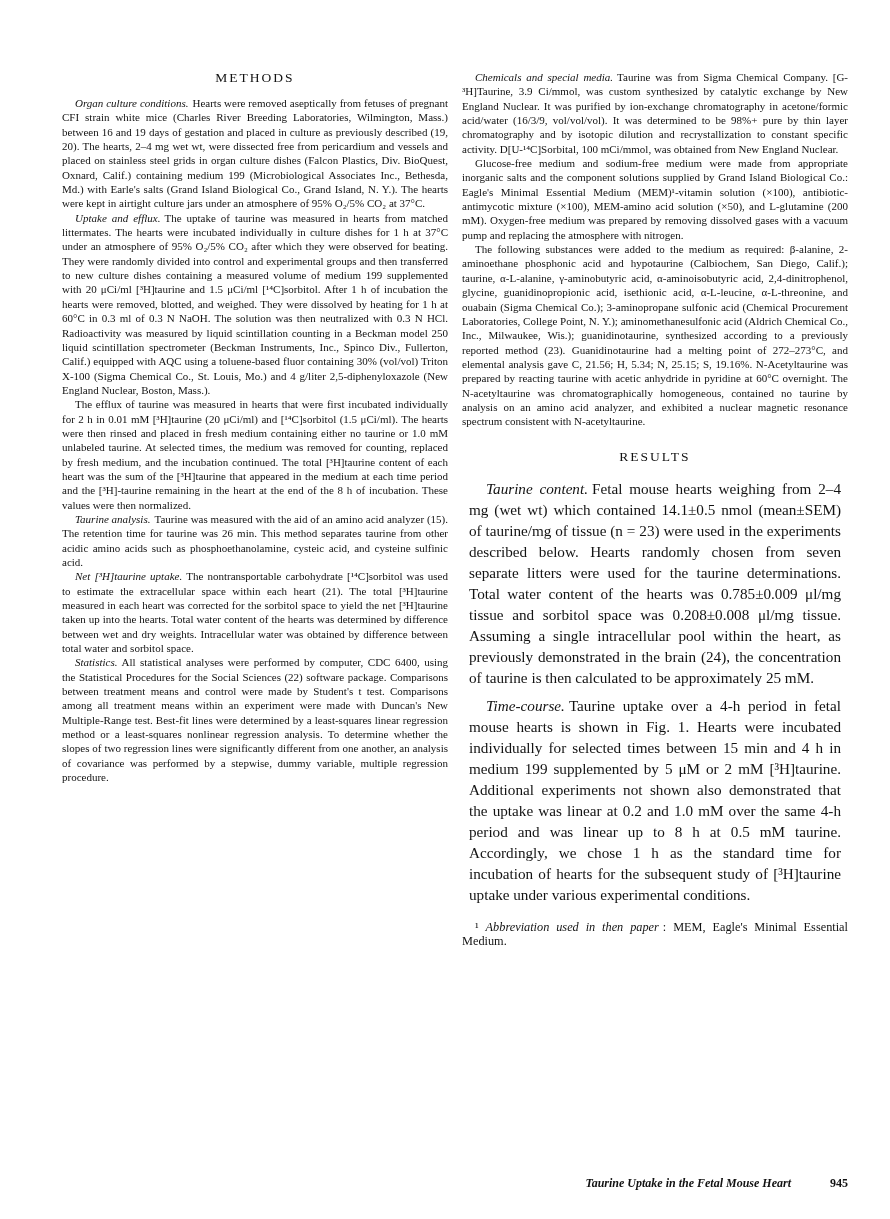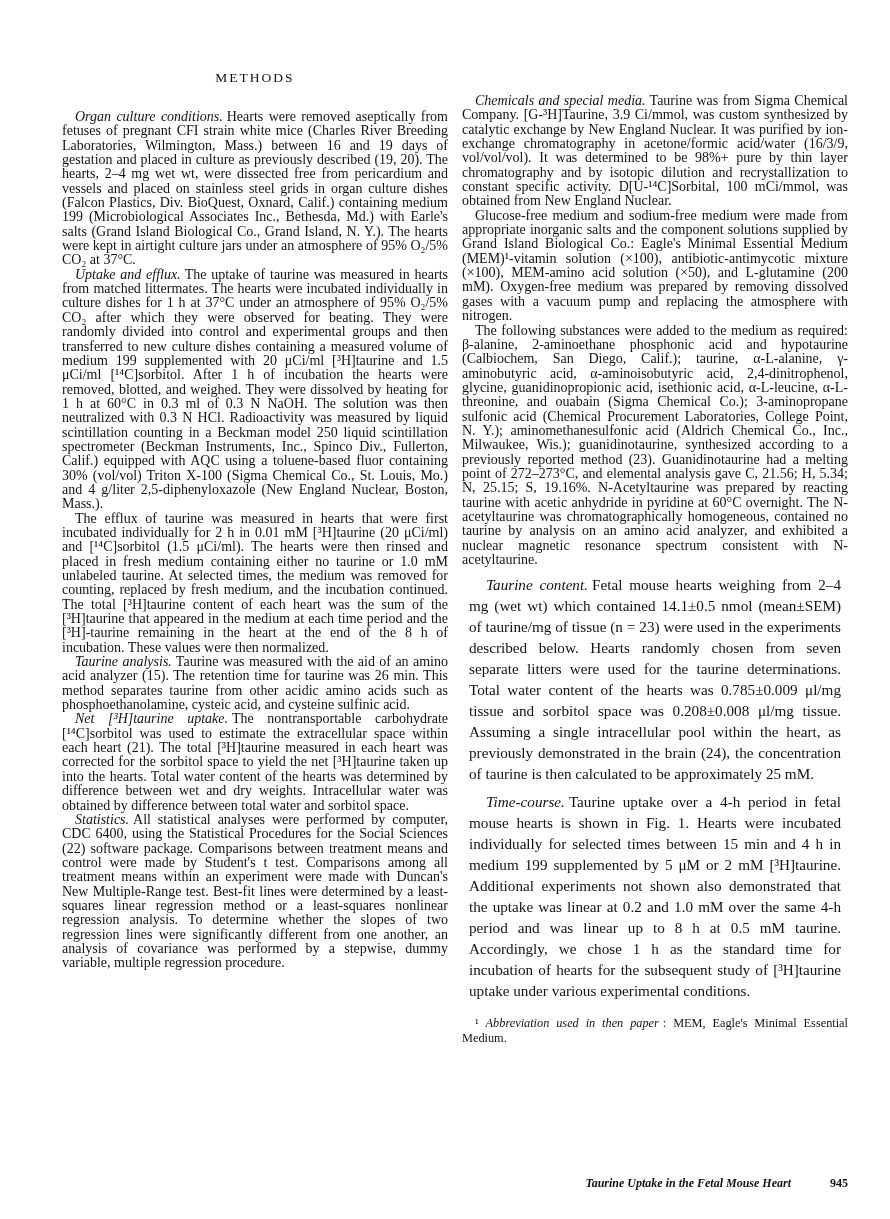--- a/index.html
+++ b/index.html
@@ -33,24 +33,23 @@
     font-size: 13.5px;
     font-weight: normal;
     letter-spacing: 2px;
     text-align: center;
     margin: 0 0 10px 0;
     text-indent: 0;
   }
   .results-heading { margin: 20px 0 13px 0; }
 
   .small-text {
-    font-size: 14px;
+    font-size: 11px;
     line-height: 14.35px;
     text-align: justify;
-    margin-top: 24px;
   }
   .small-text .para { margin: 0; text-indent: 13px; }
 
   .large-text {
     font-size: 15.2px;
     line-height: 21px;
     text-align: justify;
   }
   .large-text .para { margin: 7px; text-indent: 17px; }
 
@@ -94,20 +93,21 @@
         </div>
     </div>
 
     <div class="col">
       <div class="small-text">
           <p class="para"><span class="lead">Chemicals and special media.</span>Taurine was from Sigma Chemical Company. [G-³H]Taurine, 3.9 Ci/mmol, was custom synthesized by catalytic exchange by New England Nuclear. It was purified by ion-exchange chromatography in acetone/formic acid/water (16/3/9, vol/vol/vol). It was determined to be 98%+ pure by thin layer chromatography and by isotopic dilution and recrystallization to constant specific activity. D[U-¹⁴C]Sorbital, 100 mCi/mmol, was obtained from New England Nuclear.</p>
           <p class="para">Glucose-free medium and sodium-free medium were made from appropriate inorganic salts and the component solutions supplied by Grand Island Biological Co.: Eagle's Minimal Essential Medium (MEM)¹-vitamin solution (×100), antibiotic-antimycotic mixture (×100), MEM-amino acid solution (×50), and L-glutamine (200 mM). Oxygen-free medium was prepared by removing dissolved gases with a vacuum pump and replacing the atmosphere with nitrogen.</p>
           <p class="para">The following substances were added to the medium as required: β-alanine, 2-aminoethane phosphonic acid and hypotaurine (Calbiochem, San Diego, Calif.); taurine, α-L-alanine, γ-aminobutyric acid, α-aminoisobutyric acid, 2,4-dinitrophenol, glycine, guanidinopropionic acid, isethionic acid, α-L-leucine, α-L-threonine, and ouabain (Sigma Chemical Co.); 3-aminopropane sulfonic acid (Chemical Procurement Laboratories, College Point, N. Y.); aminomethanesulfonic acid (Aldrich Chemical Co., Inc., Milwaukee, Wis.); guanidinotaurine, synthesized according to a previously reported method (23). Guanidinotaurine had a melting point of 272–273°C, and elemental analysis gave C, 21.56; H, 5.34; N, 25.15; S, 19.16%. N-Acetyltaurine was prepared by reacting taurine with acetic anhydride in pyridine at 60°C overnight. The N-acetyltaurine was chromatographically homogeneous, contained no taurine by analysis on an amino acid analyzer, and exhibited a nuclear magnetic resonance spectrum consistent with N-acetyltaurine.</p>
         </div>
 
+      <h2 class="section-heading results-heading">RESULTS</h2>
 
       <div class="large-text">
           <p class="para"><span class="lead">Taurine content.</span>Fetal mouse hearts weighing from 2–4 mg (wet wt) which contained 14.1±0.5 nmol (mean±SEM) of taurine/mg of tissue (n = 23) were used in the experiments described below. Hearts randomly chosen from seven separate litters were used for the taurine determinations. Total water content of the hearts was 0.785±0.009 μl/mg tissue and sorbitol space was 0.208±0.008 μl/mg tissue. Assuming a single intracellular pool within the heart, as previously demonstrated in the brain (24), the concentration of taurine is then calculated to be approximately 25 mM.</p>
           <p class="para"><span class="lead">Time-course.</span>Taurine uptake over a 4-h period in fetal mouse hearts is shown in Fig. 1. Hearts were incubated individually for selected times between 15 min and 4 h in medium 199 supplemented by 5 μM or 2 mM [³H]taurine. Additional experiments not shown also demonstrated that the uptake was linear at 0.2 and 1.0 mM over the same 4-h period and was linear up to 8 h at 0.5 mM taurine. Accordingly, we chose 1 h as the standard time for incubation of hearts for the subsequent study of [³H]taurine uptake under various experimental conditions.</p>
         </div>
 
       <div class="footnote">
         <span class="fn-marker">¹ </span><span class="lead">Abbreviation used in then paper</span><span>: MEM, Eagle's Minimal Essential Medium.</span>
       </div>
     </div>

